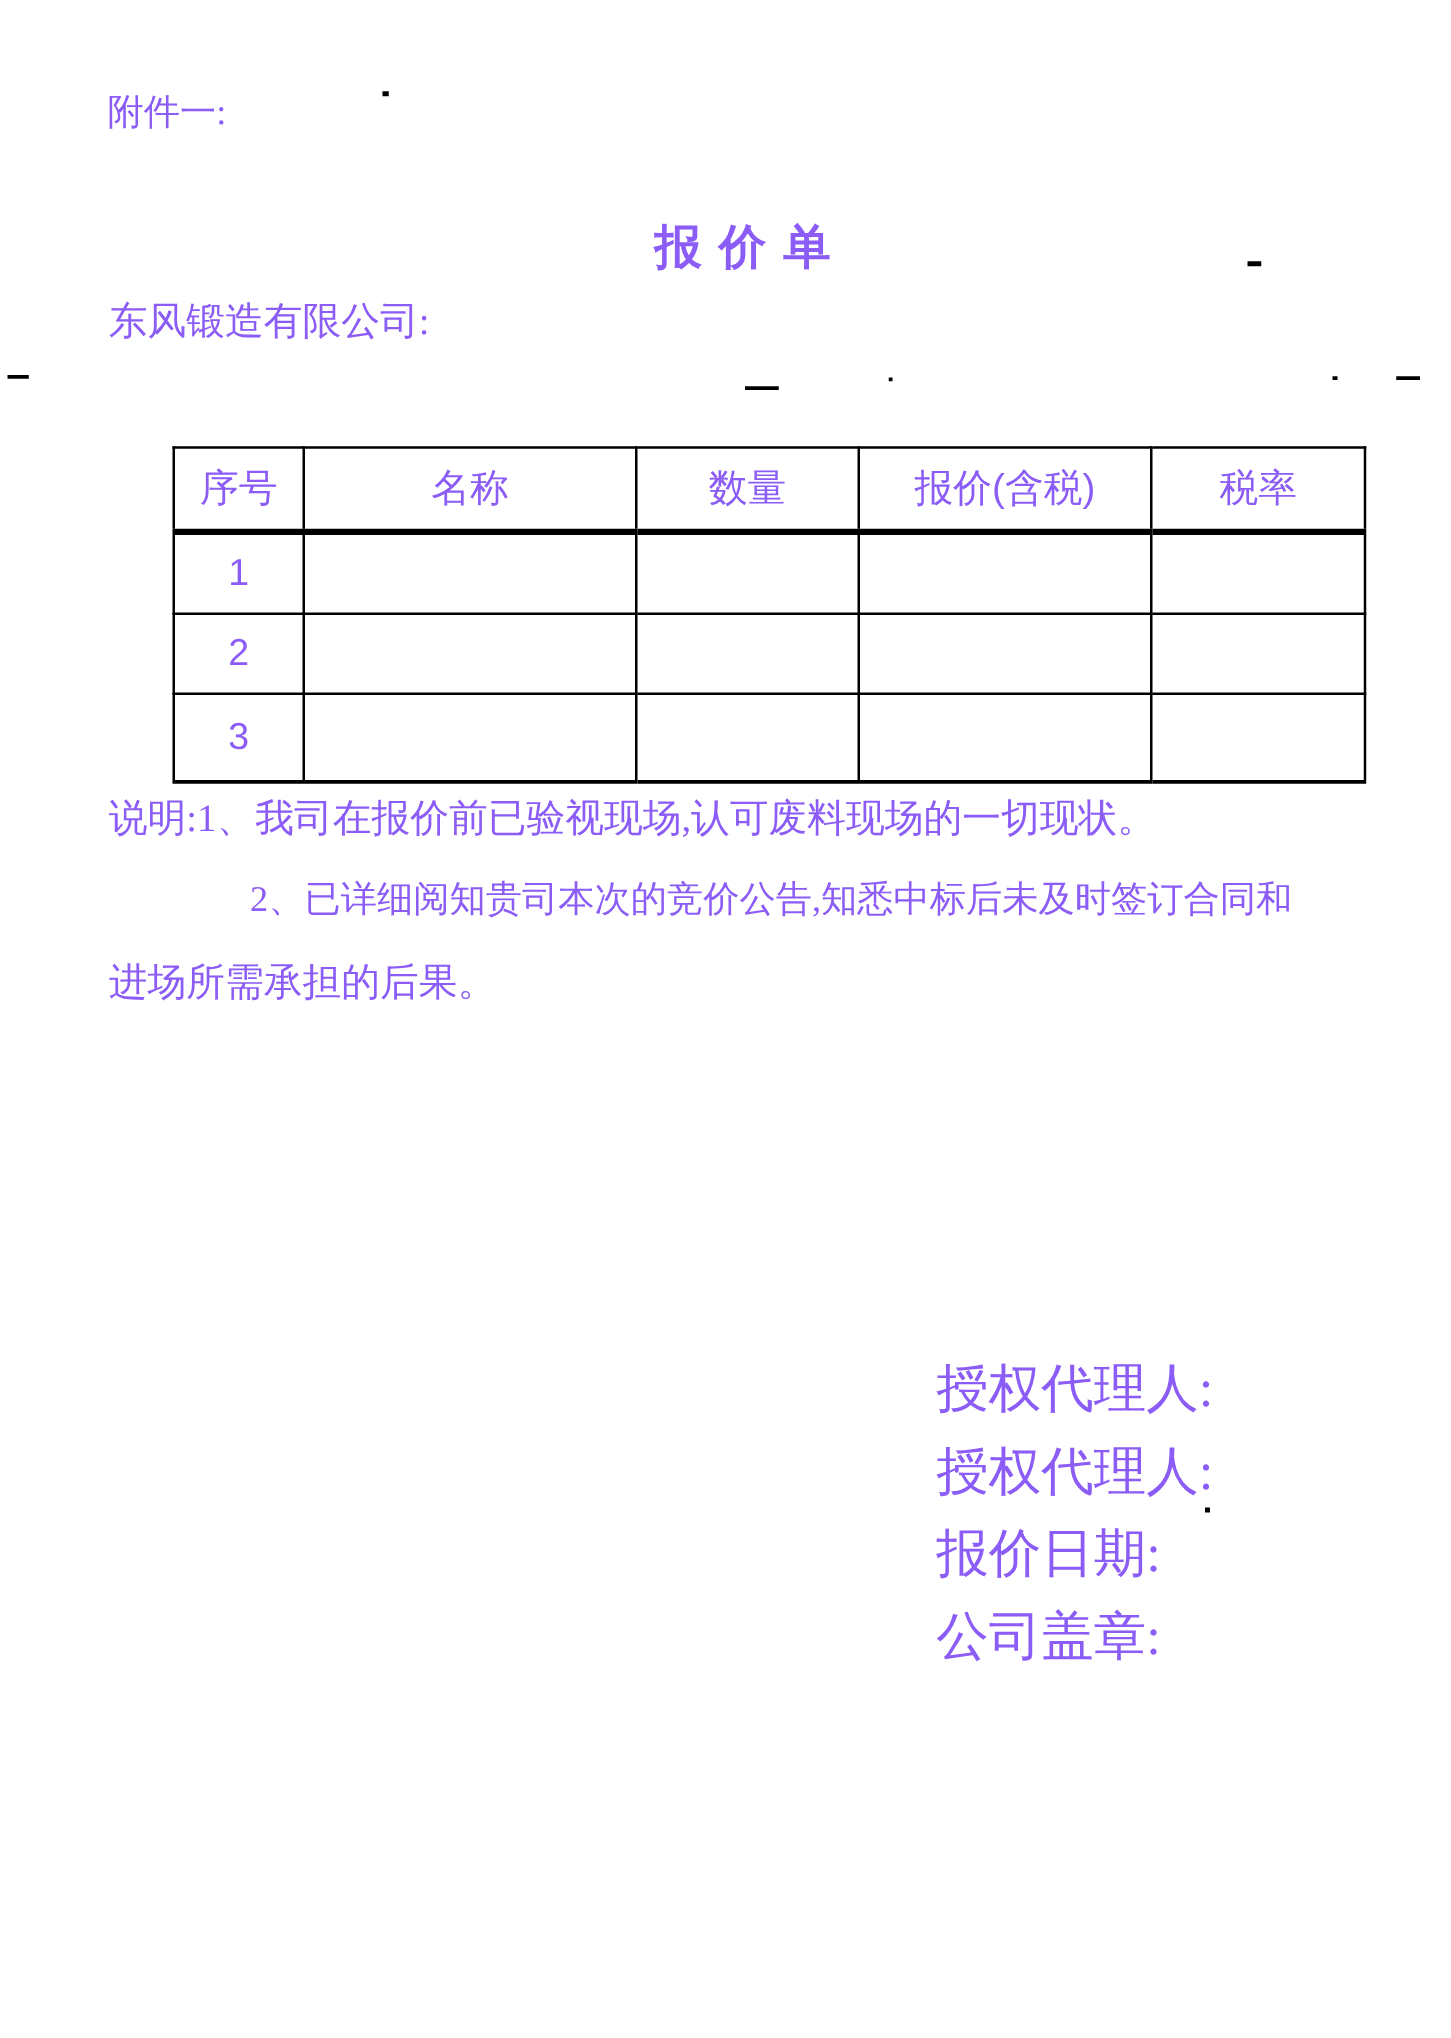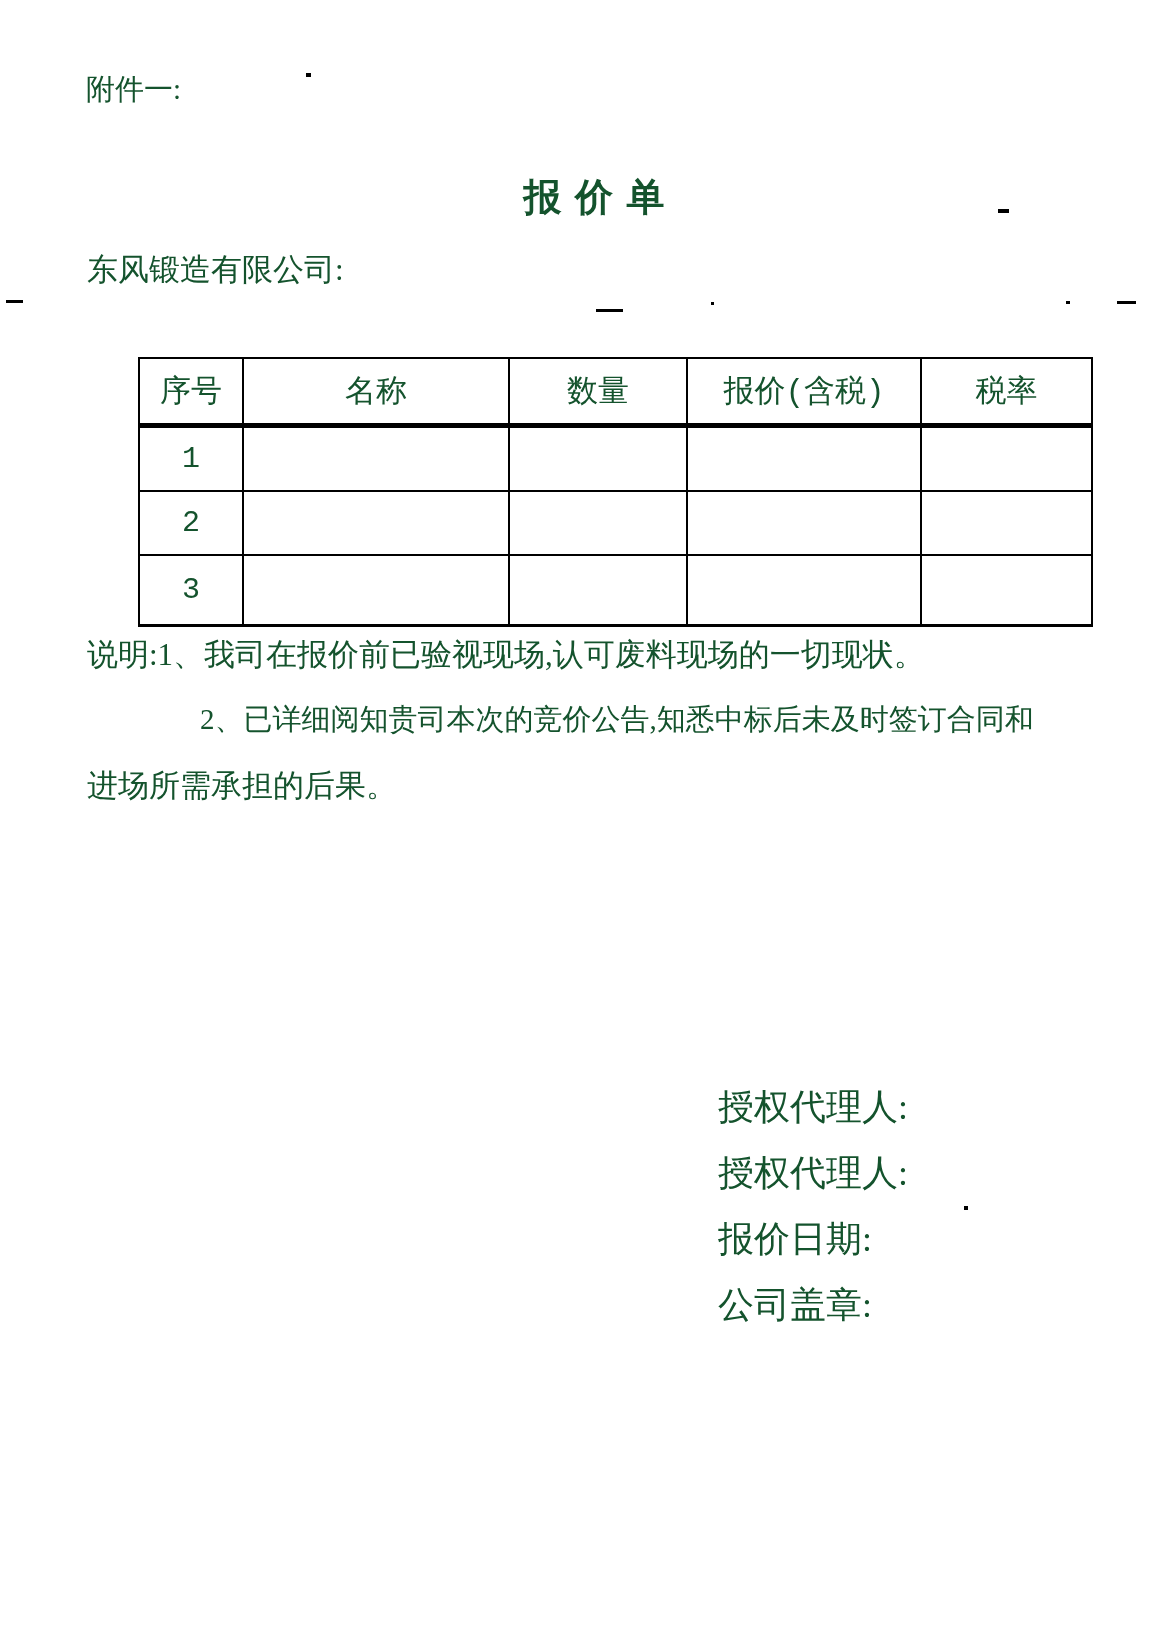--- a/index.html
+++ b/index.html
@@ -1,51 +1,51 @@
 <!DOCTYPE html>
 <html><head>
 <meta charset="utf-8">
 <style>
   html,body{margin:0;padding:0;background:#e8e8e8;}
   .page{
     position:relative;
     width:1161px;height:1630px;
     background:#ffffff;
     font-family:"Liberation Serif","DejaVu Serif",serif;
-    color:#14532d;
+    color:#8b5cf6;
     overflow:hidden;
   }
   .abs{position:absolute;white-space:nowrap;}
   .attachment{left:86px;top:70px;font-size:29px;}
   .title{left:0;top:172px;width:1190px;text-align:center;font-size:38px;font-weight:bold;letter-spacing:2px;}
-  .recipient{left:87px;top:249px;font-size:31px;}
+  .recipient{left:87px;top:236px;font-size:31px;}
   .intro{left:152px;top:303px;font-size:31px;}
 
   table.quote{
     position:absolute;left:138px;top:357px;
     width:953px;border-collapse:collapse;table-layout:fixed;
   }
   table.quote th,table.quote td{
     border:2px solid #000;
     text-align:center;vertical-align:middle;
     font-weight:normal;padding:0;
-    font-family:Liberation Mono, monospace;
+    font-family:Liberation Sans, sans-serif;
     margin-left:16px;
   }
   table.quote thead th{height:64px;font-size:31px;border-bottom:5px solid #000;}
   table.quote tbody td{height:62px;font-size:30px;}
   table.quote tbody tr.last td{height:68px;}
   table.quote{border:2px solid #000;}
   table.quote tbody tr.last td{border-bottom:3px solid #000;}
 
   .note1{left:87px;top:634px;font-size:31px;text-align:right;}
   .note2{left:200px;top:700px;font-size:29px;}
   .note3{left:87px;top:765px;font-size:31px;}
 
-  .sig{left:718px;font-size:36px;}
+  .sig{left:749px;font-size:42px;}
   .sig.l1{top:1083px;}
   .sig.l2{top:1149px;}
   .sig.l3{top:1215px;font-family:Liberation Serif, serif;}
   .sig.l4{top:1281px;}
 
   .mark{position:absolute;background:#000;}
 </style>
 </head>
 <body>
 

